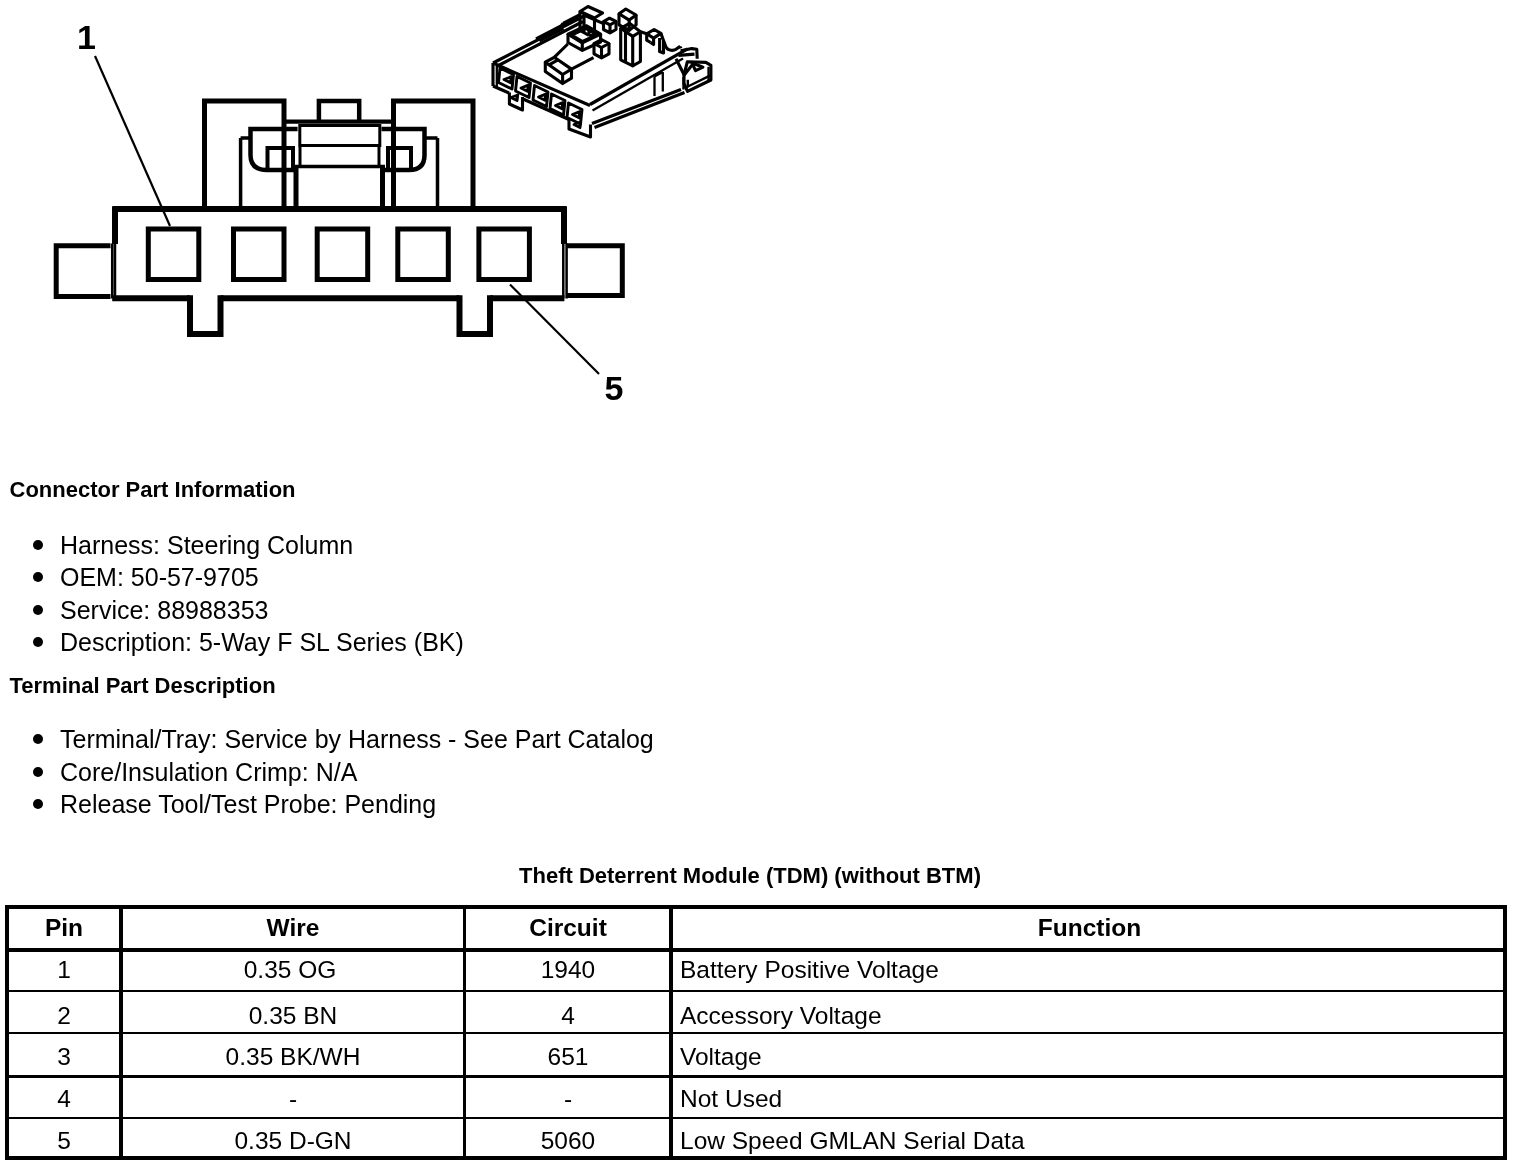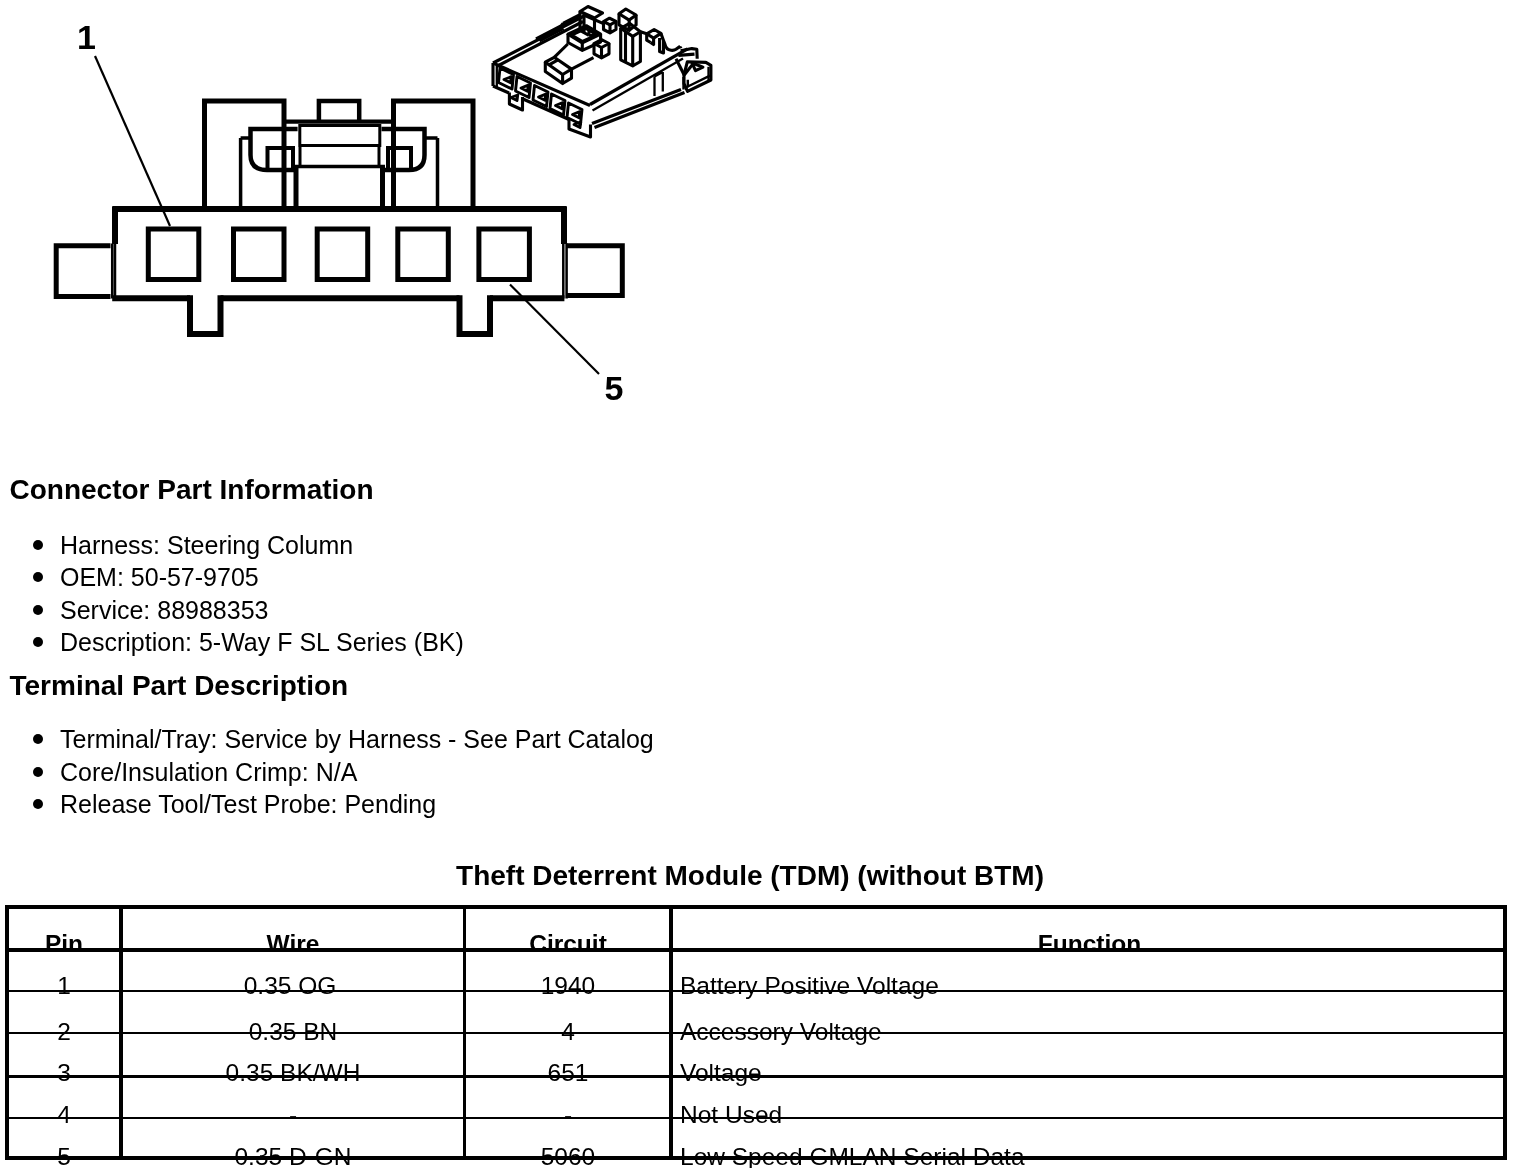--- a/index.html
+++ b/index.html
@@ -1,21 +1,21 @@
 <!DOCTYPE html>
 <html><head>
 <meta charset="utf-8">
 <style>
 html,body{margin:0;padding:0;background:#fff;}
 body{width:1520px;height:1168px;position:relative;font-family:"Liberation Sans",sans-serif;color:#000;}
 .abs{position:absolute;}
-.h{font-weight:bold;font-size:28px;line-height:25px;white-space:nowrap;}
+.h{font-weight:bold;font-size:22px;line-height:25px;white-space:nowrap;}
 .t{font-size:25px;line-height:25px;white-space:nowrap;}
 .dot{position:absolute;width:10px;height:10px;border-radius:50%;background:#000;}
-.cell{position:absolute;font-size:24.5px;line-height:24.5px;white-space:nowrap;margin-top:16px;}
+.cell{position:absolute;font-size:24.5px;line-height:24.5px;white-space:nowrap;}
 </style>
 </head>
 <body>
 
 <svg class="abs" style="left:0;top:0" width="760" height="460" viewBox="0 0 760 460" fill="none" stroke="#000">
 
 <g stroke-width="5" stroke="#000" fill="none">
 
   <path d="M 204.5,210 V 101 H 284 V 210"></path>
   <path d="M 393.5,210 V 101 H 473 V 210"></path>

